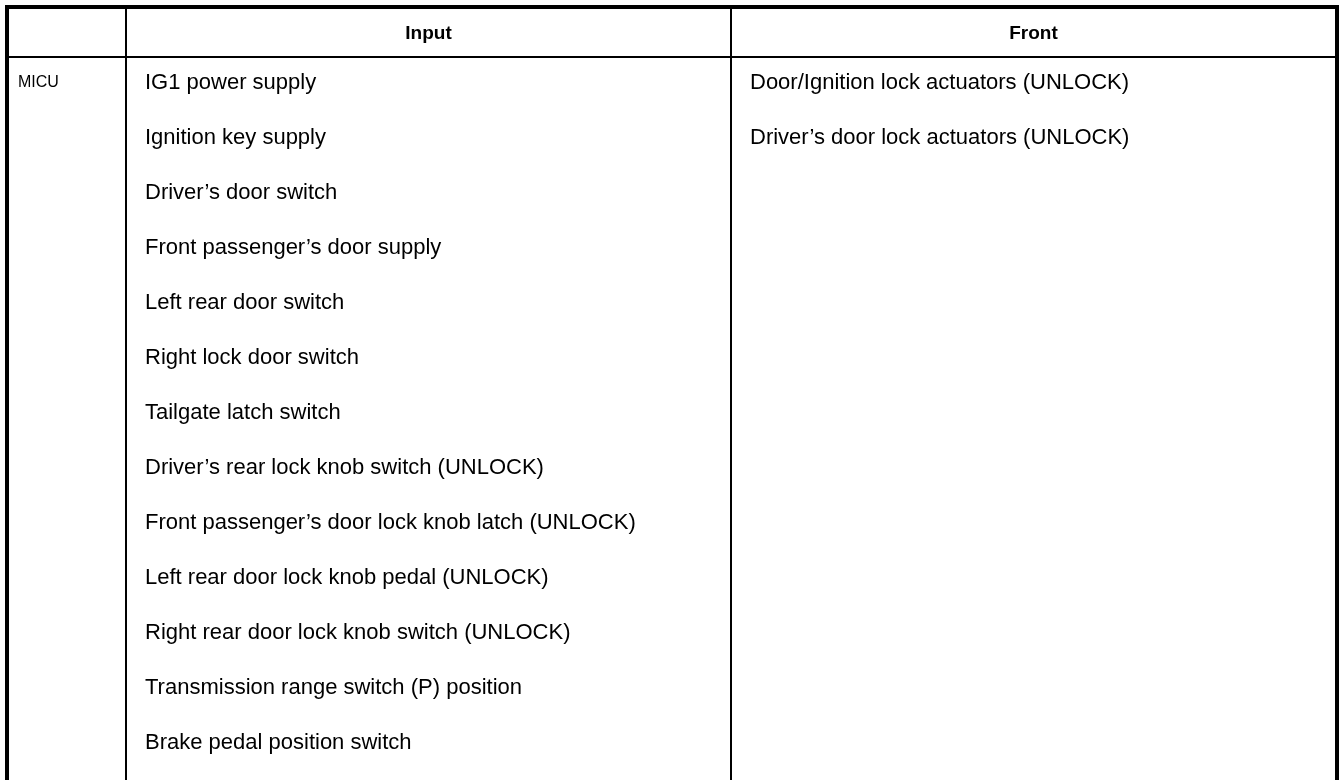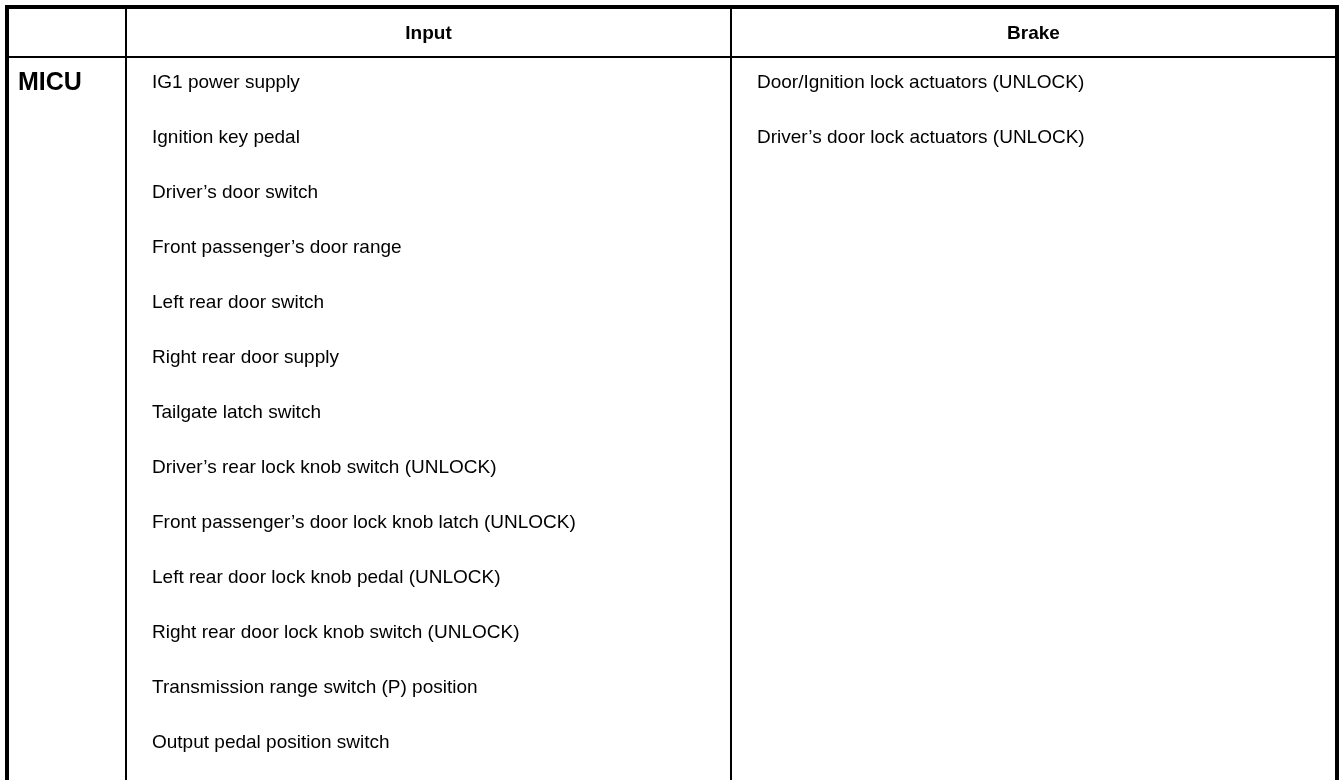--- a/index.html
+++ b/index.html
@@ -47,68 +47,67 @@
     padding: 0;
   }
   col.c-unit   { width: 119px; }
   col.c-input  { width: 605px; }
   col.c-output { width: auto;  }
   td {
     vertical-align: top;
     padding: 14px 8px 0 9px;
   }
   td .item {
-    margin: 0 0 36px 16px;
-    font-size: 19px;
+    margin: 0 0 36px 9px;
+    font-size: 22px;
     line-height: 19px;
     white-space: nowrap;
   }
   td .unit-label {
     display: block;
-    font-size: 25px;
+    font-size: 16px;
     line-height: 19px;
-    font-weight: bold;
   }
 </style>
 </head>
 <body>
 
 <div class="page">
   <table class="io-table">
     <colgroup>
       <col class="c-unit">
       <col class="c-input">
       <col class="c-output">
     </colgroup>
     <thead>
       <tr>
         <th></th>
         <th>Input</th>
-        <th>Brake</th>
+        <th>Front</th>
       </tr>
     </thead>
     <tbody>
       <tr>
         <td>
           <span class="unit-label">MICU</span>
         </td>
         <td>
           <p class="item">IG1 power supply</p>
-          <p class="item">Ignition key pedal</p>
+          <p class="item">Ignition key supply</p>
           <p class="item">Driver’s door switch</p>
-          <p class="item">Front passenger’s door range</p>
+          <p class="item">Front passenger’s door supply</p>
           <p class="item">Left rear door switch</p>
-          <p class="item">Right rear door supply</p>
+          <p class="item">Right lock door switch</p>
           <p class="item">Tailgate latch switch</p>
           <p class="item">Driver’s rear lock knob switch (UNLOCK)</p>
           <p class="item">Front passenger’s door lock knob latch (UNLOCK)</p>
           <p class="item">Left rear door lock knob pedal (UNLOCK)</p>
           <p class="item">Right rear door lock knob switch (UNLOCK)</p>
           <p class="item">Transmission range switch (P) position</p>
-          <p class="item">Output pedal position switch</p>
+          <p class="item">Brake pedal position switch</p>
         </td>
         <td>
           <p class="item">Door/Ignition lock actuators (UNLOCK)</p>
           <p class="item">Driver’s door lock actuators (UNLOCK)</p>
         </td>
       </tr>
     </tbody>
   </table>
 </div>
 

